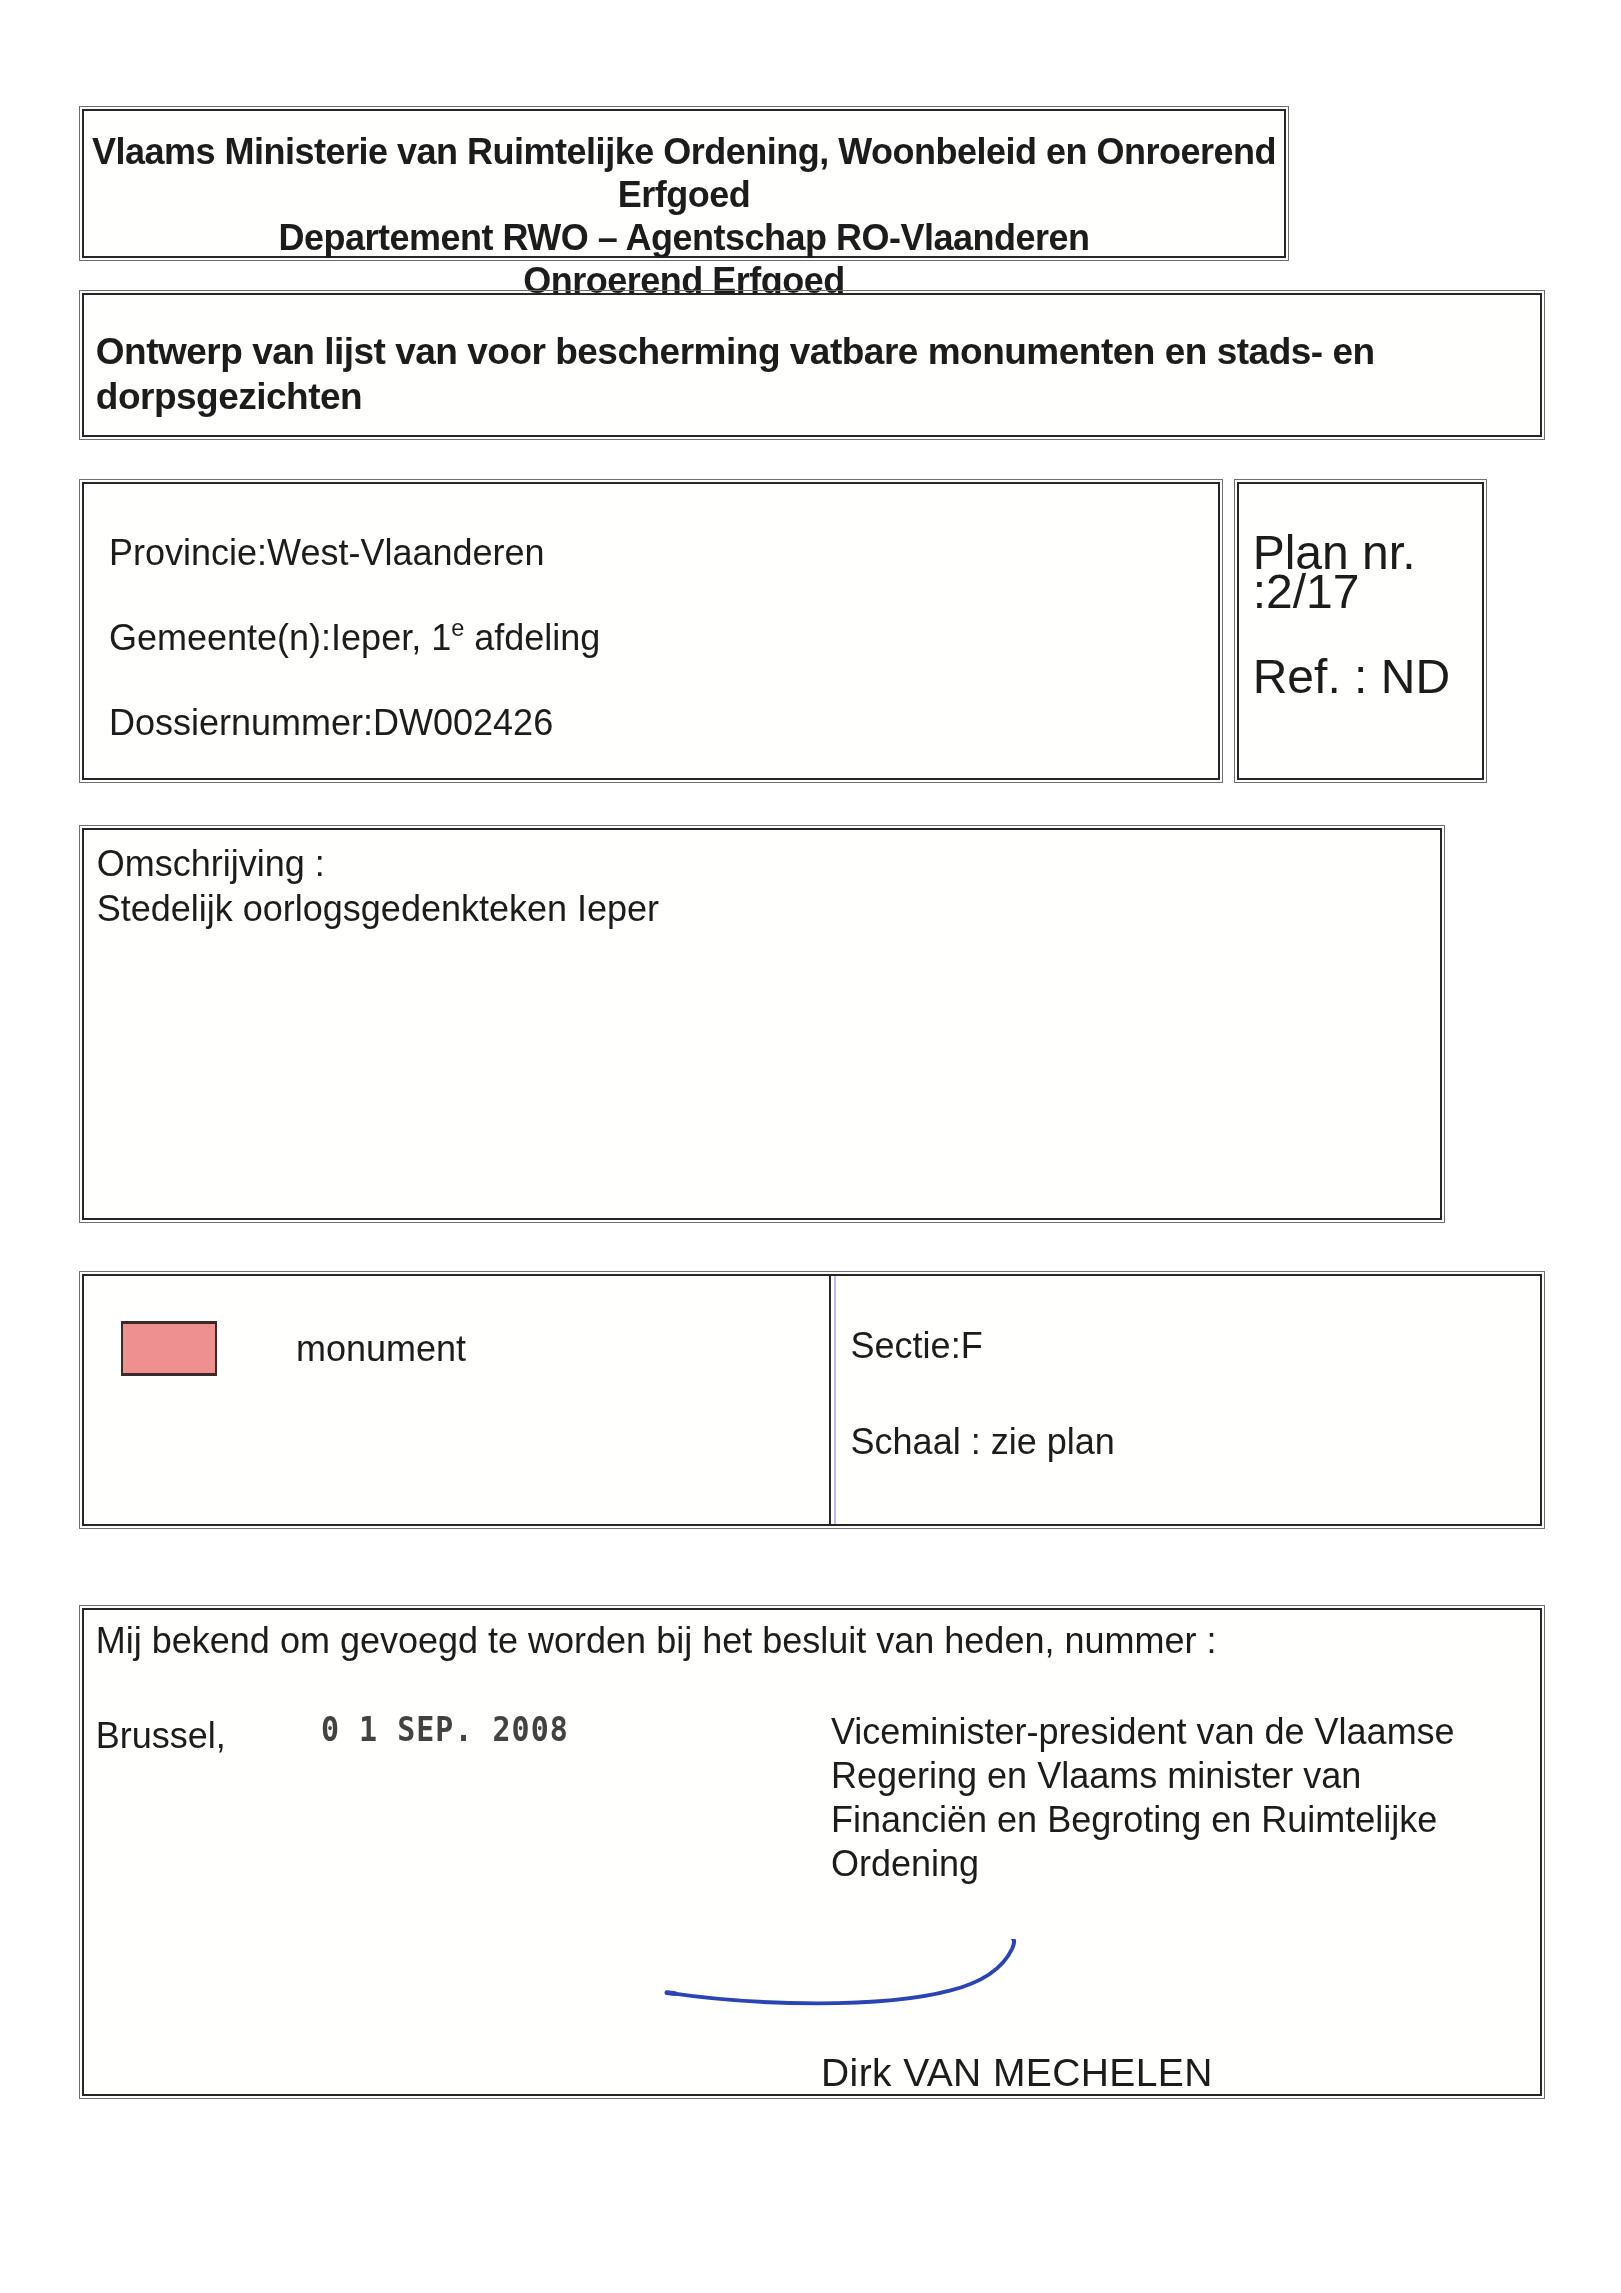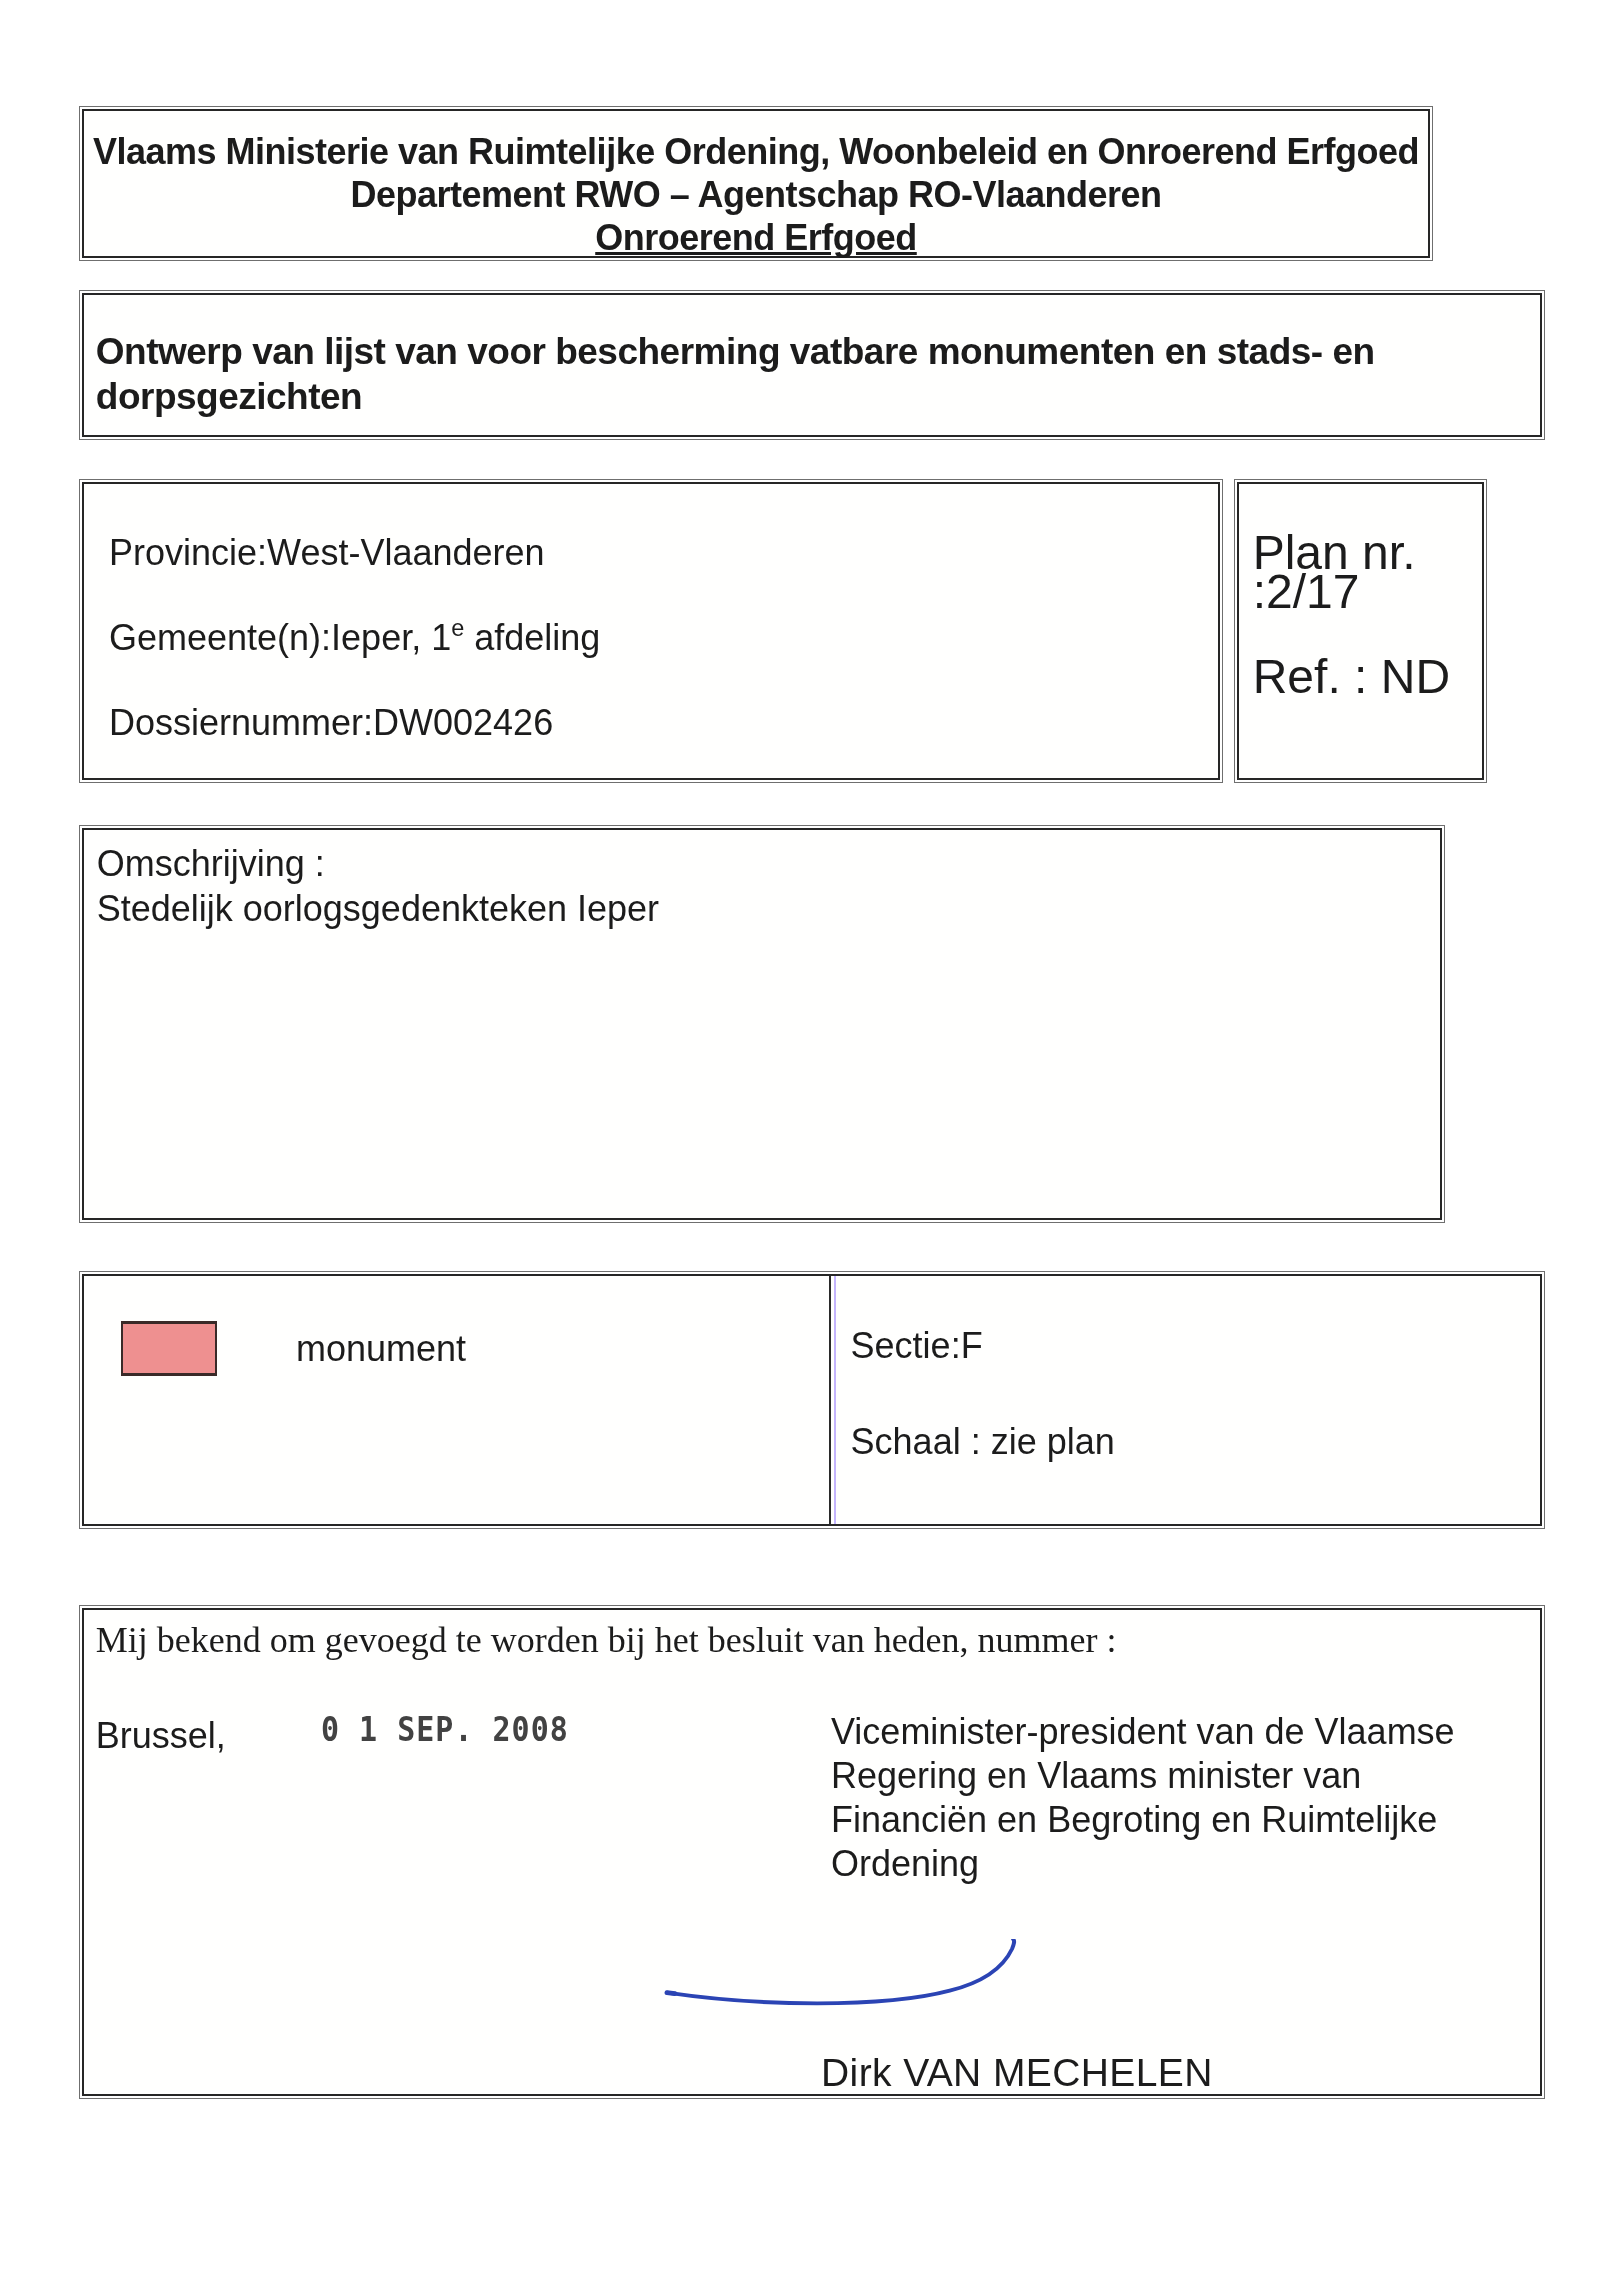--- a/index.html
+++ b/index.html
@@ -14,21 +14,21 @@
   }
   
   .box {
     position:absolute;
     background:#fffffe;
     border:2.9px solid #262626;
     outline:1px solid #6f6f6f;
     outline-offset:2.9px;
   }
   .header-box {
-    left:82px; top:109px; width:1348px; height:149px;
+    left:82px; top:109px; width:1204px; height:149px;
     text-align:center;
     font-weight:bold; font-size:36px; line-height:43px;
     padding-top:18.6px;
     letter-spacing:-0.5px;
   }
   .header-line3 { text-decoration:underline; }
   .title-box {
     left:82px; top:293px; width:1460px; height:144px;
     font-weight:bold; font-size:37px; line-height:45px;
     padding:34px 19.6px 0 11.8px;
@@ -74,21 +74,21 @@
     width:96px; height:55px;
     background:#ee9090;
     border:2px solid #3a2a28;
     border-top-width:3.9px; border-bottom-width:3.9px;
   }
   .monument-label { position:absolute; left:212px; top:52px; font-size:36px; }
   .approval-box {
     left:82px; top:1608px; width:1460px; height:488px;
     font-size:36px;
   }
-  .approval-intro { padding:8.8px 0 0 11.8px; line-height:43px;font-family:Liberation Serif, serif; }
+  .approval-intro { padding:8.8px 0 0 11.8px; line-height:43px; }
   .approval-city { position:absolute; left:11.8px; top:105px; }
   .date-stamp {
     position:absolute; left:237px; top:102px;
     font-family:"DejaVu Sans Mono", monospace;
     font-weight:bold; font-size:30px; letter-spacing:1px;
     color:#424242;
     transform:scaleY(1.12);
   }
   .minister-block {
     position:absolute; left:747px; top:100px;

